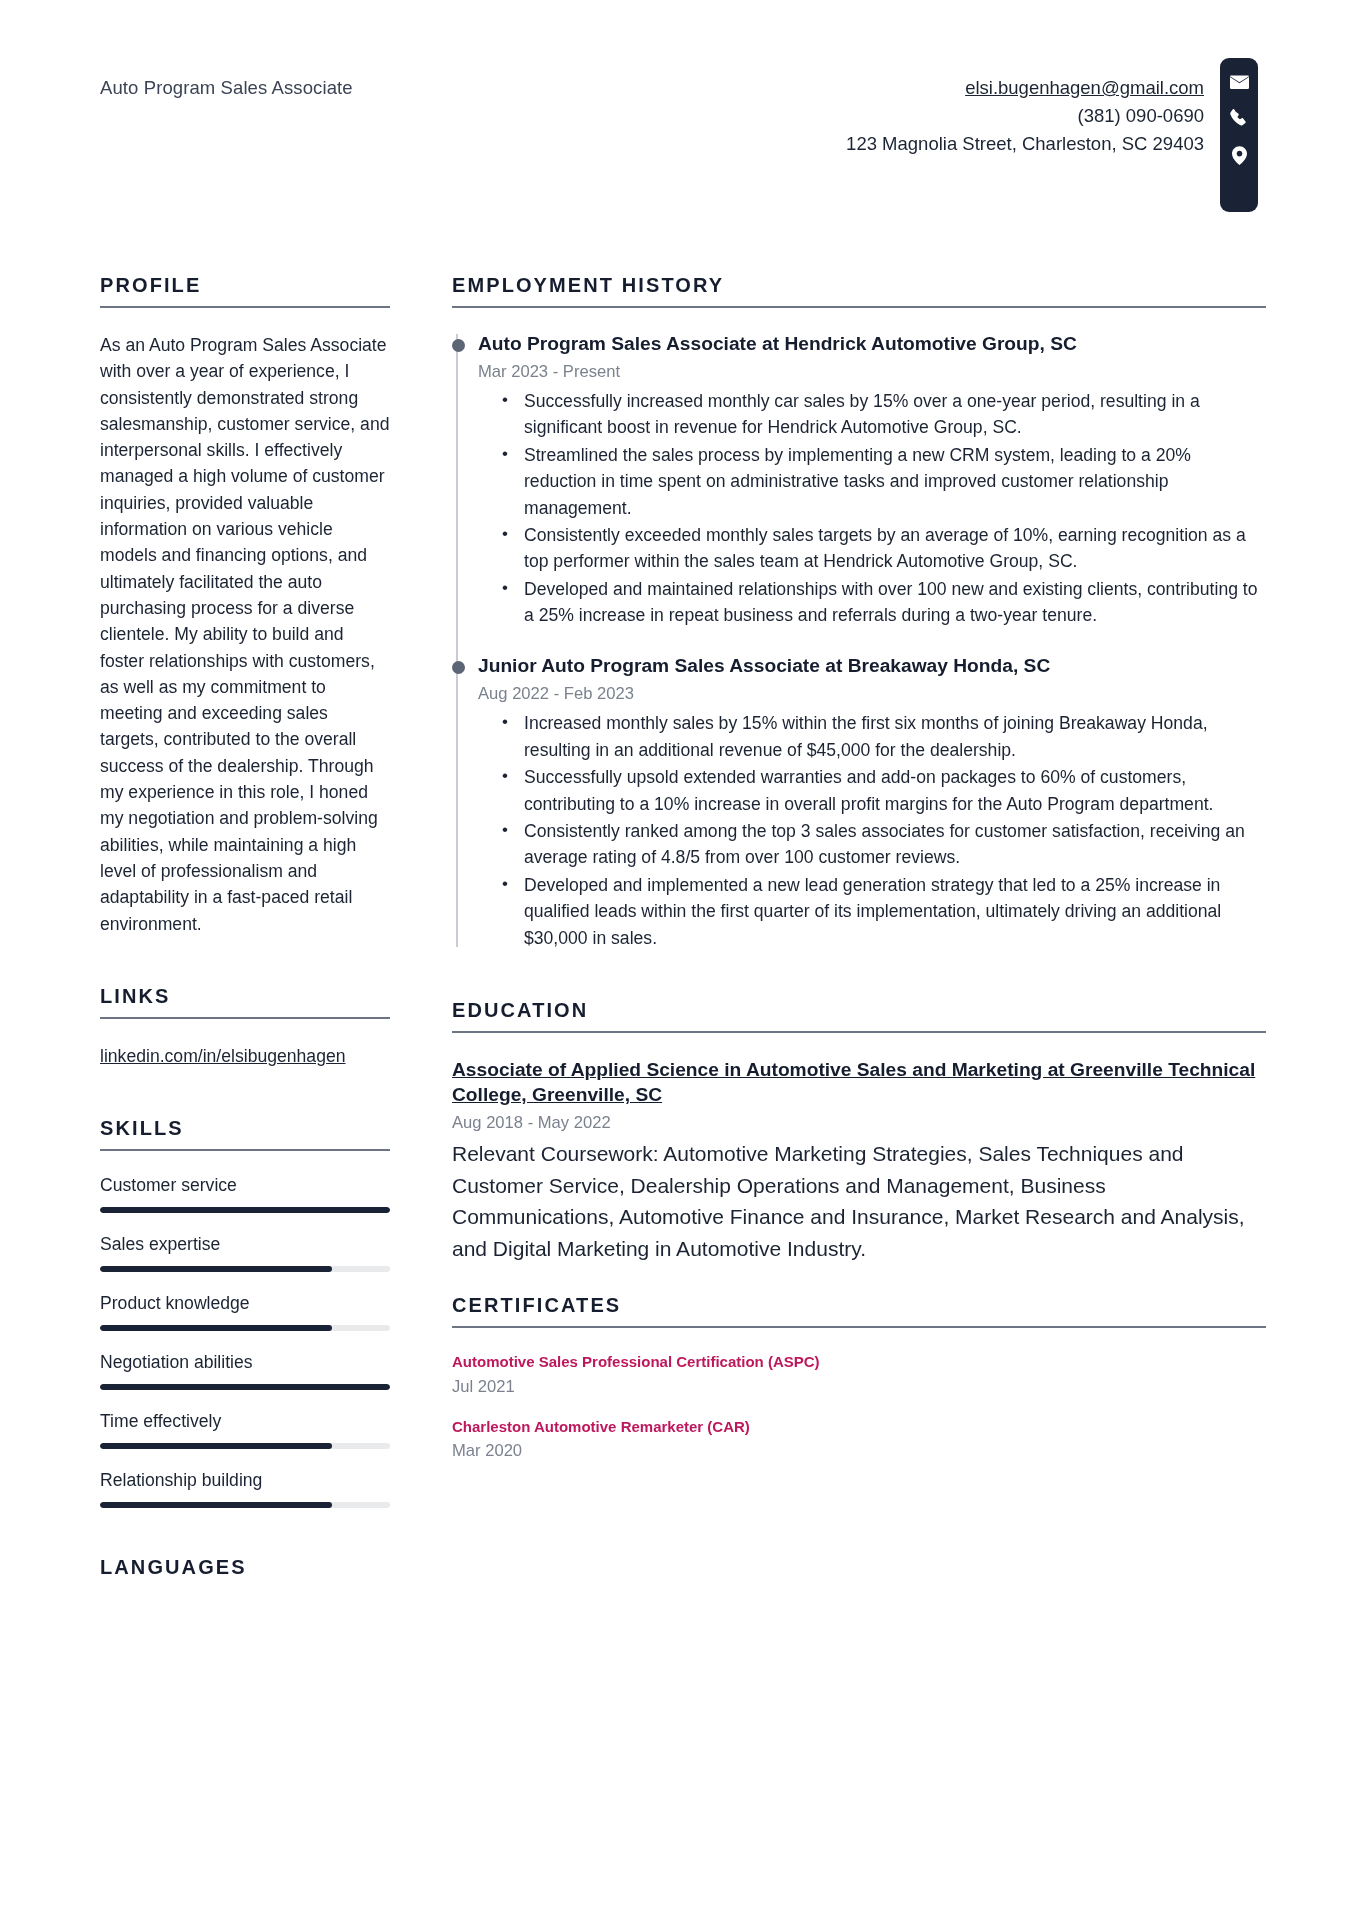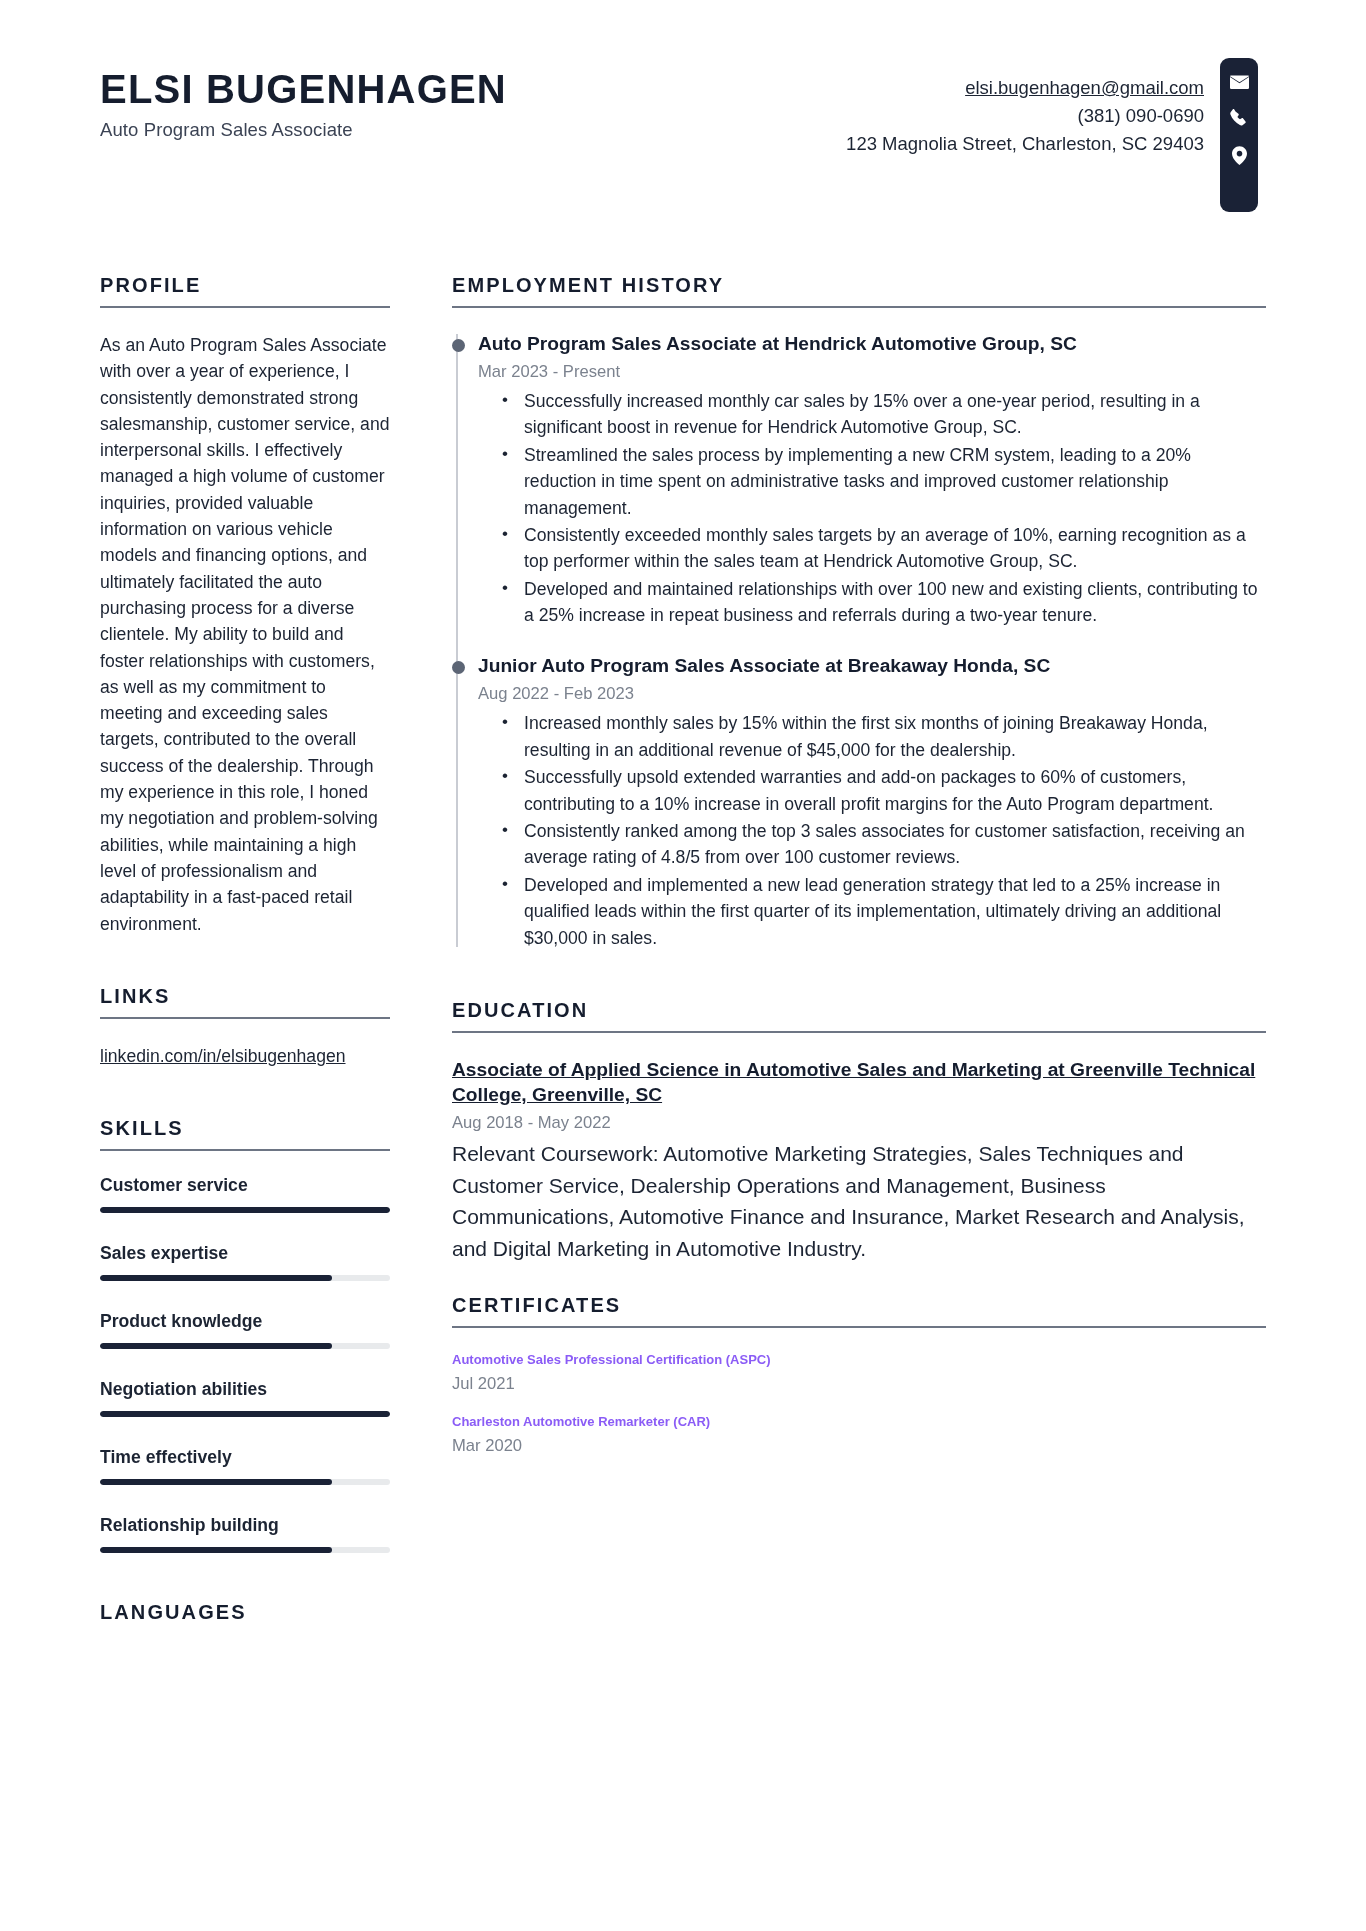--- a/index.html
+++ b/index.html
@@ -121,21 +121,21 @@
 
   .link-item {
     font-size: 17.6px;
     color: #1c2433;
     text-decoration: underline;
     display: block;
     line-height: 1.5;
   }
 
   
-  .skill { margin-bottom: 30px; font-weight: bold; }
+  .skill { margin-bottom: 21px; }
   .skill-name {
     font-size: 17.6px;
     color: #1c2433;
     margin-bottom: 10px;
     line-height: 1.25;
   }
   .skill-track {
     height: 6px;
     background: #e8eaec;
     border-radius: 3px;
@@ -227,41 +227,40 @@
   .edu-desc {
     font-size: 21px;
     line-height: 1.5;
     color: #1c2433;
   }
 
   
   .cert { margin-bottom: 20px; }
   .cert:last-child { margin-bottom: 0; }
   .cert-name {
-    font-size: 13px;
+    font-size: 15px;
     font-weight: bold;
-    color: #8b5cf6;
+    color: #be185d;
     line-height: 1.3;
   }
   .cert-date {
     font-size: 16.6px;
     color: #7b828e;
     margin-top: 5px;
   }
 
   .tight { margin-bottom: 30px; }
 </style>
 </head>
 <body>
 
 <div class="page">
 
   <div class="header">
     <div class="identity">
-      <h1 class="name">ELSI BUGENHAGEN</h1>
       <div class="job-title">Auto Program Sales Associate</div>
     </div>
 
     <div class="contact-wrap">
       <div class="contact-lines">
         <span class="email">elsi.bugenhagen@gmail.com</span>
         <span class="phone">(381) 090-0690</span>
         <span class="address">123 Magnolia Street, Charleston, SC 29403</span>
       </div>
       <div class="icon-strip">

